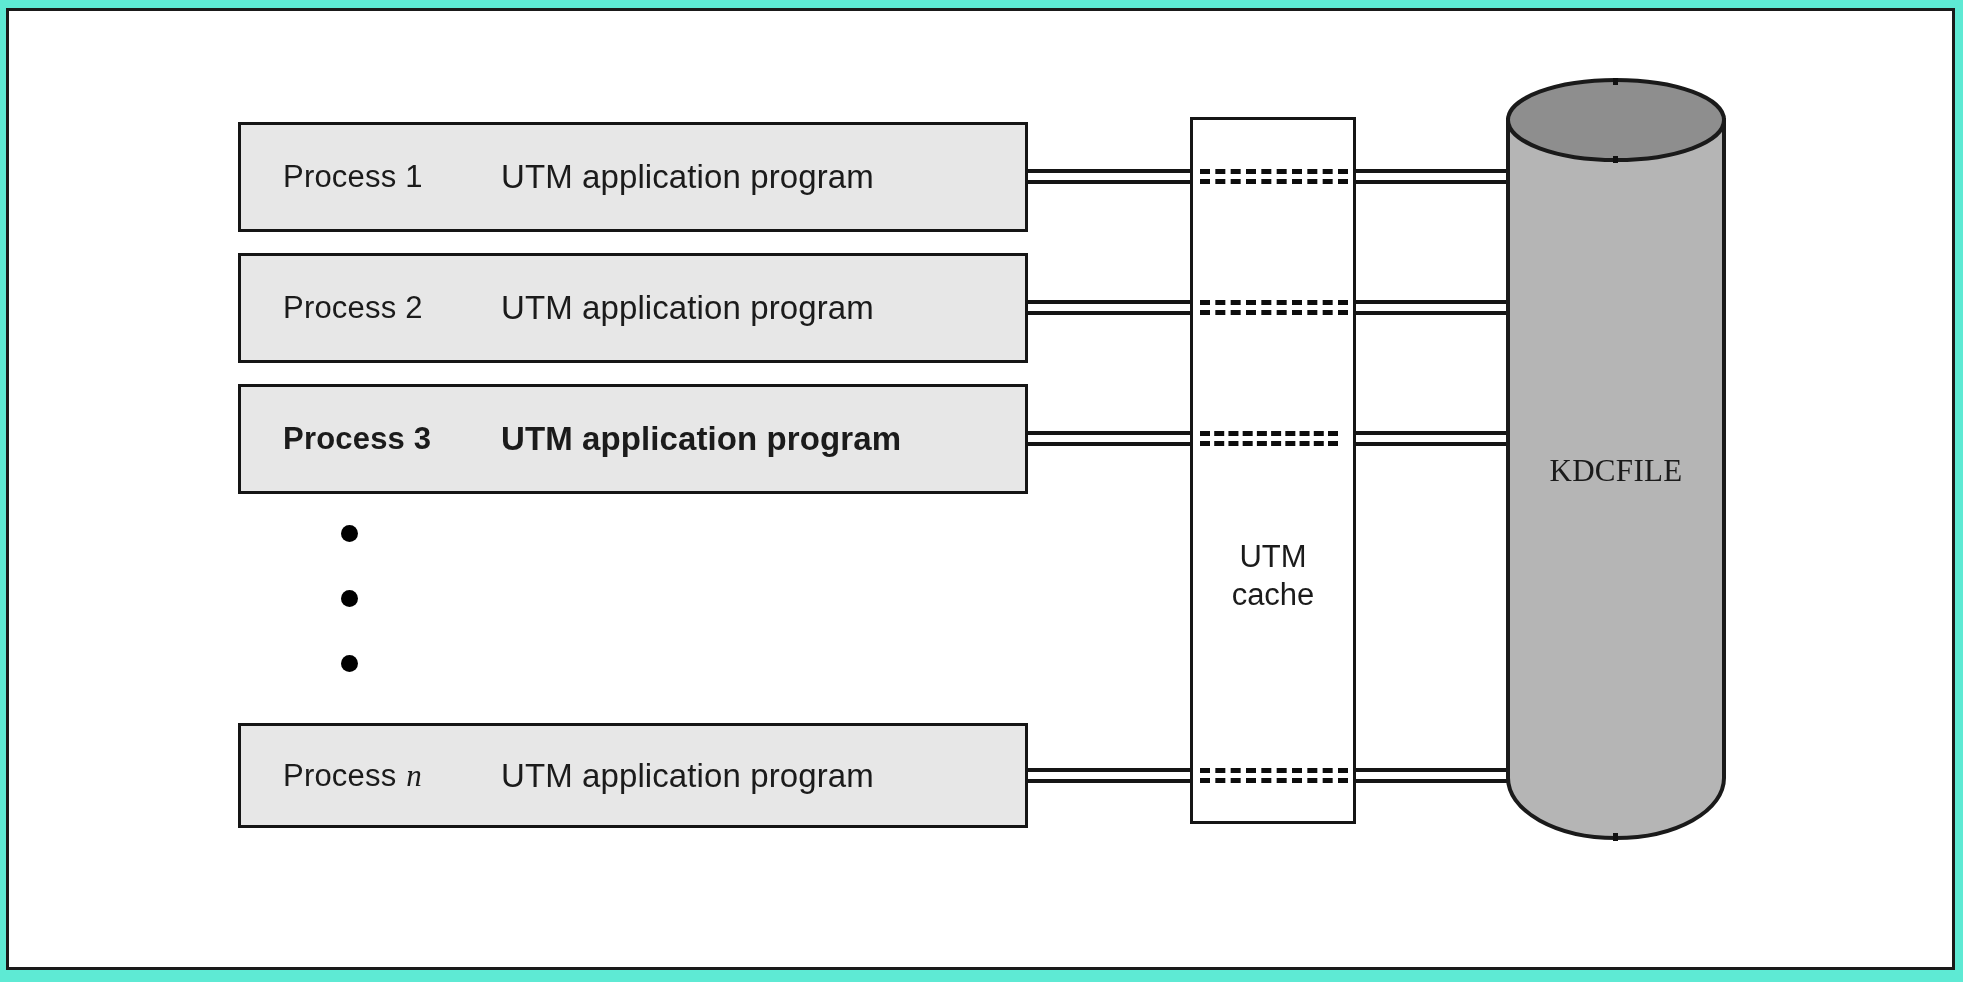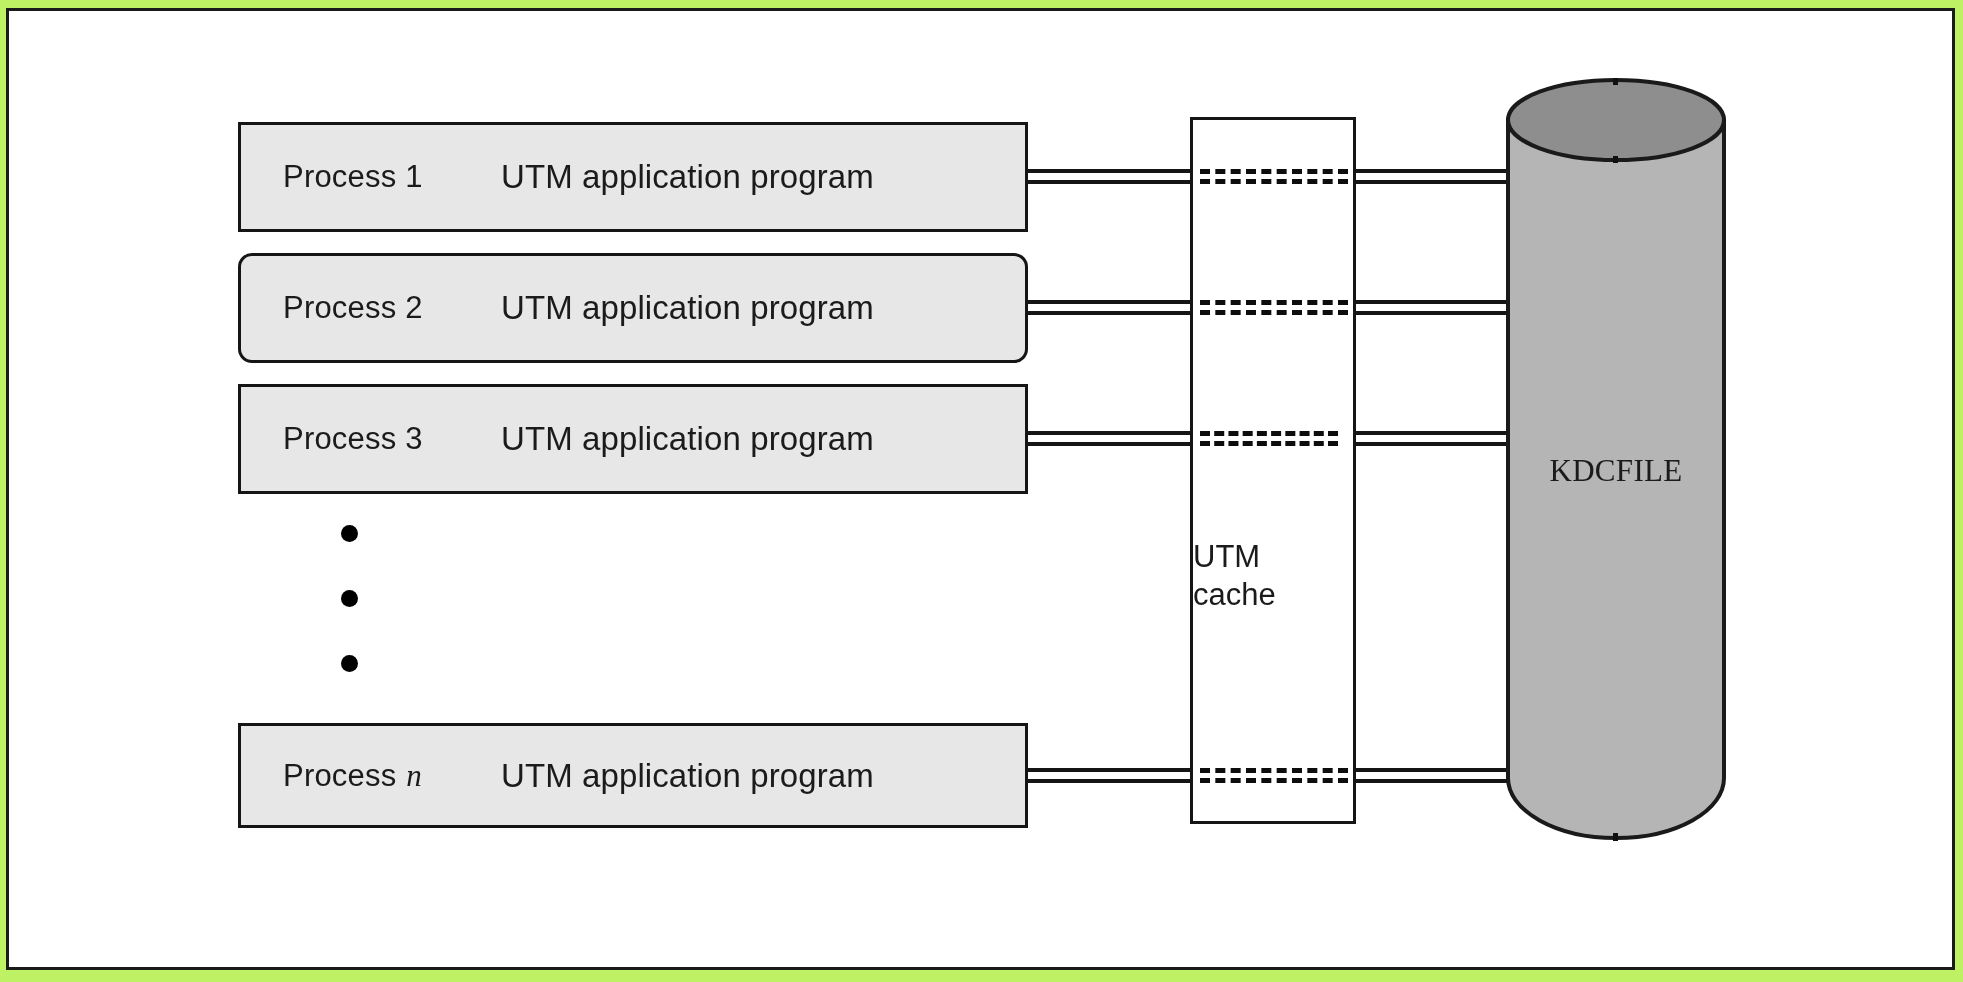--- a/index.html
+++ b/index.html
@@ -8,21 +8,21 @@
     padding: 0;
     background: #ffffff;
   }
   body {
     font-family: "Liberation Sans", sans-serif;
   }
   #canvas {
     position: relative;
     width: 1963px;
     height: 982px;
-    background: #bef264;
+    background: #5eead4;
     overflow: hidden;
   }
   
   #outer-frame {
     position: absolute;
     left: 6px;
     top: 8px;
     width: 1949px;
     height: 962px;
     border: 3px solid #1a1a1a;
@@ -86,21 +86,21 @@
   
   #cache-box {
     position: absolute;
     background: #ffffff;
     border: 3px solid #151515;
     box-sizing: border-box;
   }
   #cache-label {
     position: absolute;
     width: 100%;
-    text-align: left;
+    text-align: center;
     font-size: 31px;
     line-height: 38px;
     color: #1b1b1b;
   }
   
   #cylinder {
     position: absolute;
     font-family: Liberation Serif, serif;
   }
   #cylinder svg {
@@ -121,28 +121,28 @@
 <div id="canvas">
   <div id="outer-frame"></div>
 
   <div class="process-box" style="left:238px; top:122px; width:790px; height:110px;">
     <div class="process-label">
       <span>Process 1</span>
     </div>
     <div class="program-label">UTM application program</div>
   </div>
 
-  <div class="process-box" style="left:238px; top:253px; width:790px; height:110px;border-radius:14px;">
+  <div class="process-box" style="left:238px; top:253px; width:790px; height:110px;">
     <div class="process-label">
       <span>Process 2</span>
     </div>
     <div class="program-label">UTM application program</div>
   </div>
 
-  <div class="process-box" style="left:238px; top:384px; width:790px; height:110px;">
+  <div class="process-box" style="left:238px; top:384px; width:790px; height:110px;font-weight:bold;">
     <div class="process-label">
       <span>Process 3</span>
     </div>
     <div class="program-label">UTM application program</div>
   </div>
 
   <div class="process-box" style="left:238px; top:723px; width:790px; height:105px;">
     <div class="process-label">
       <span>Process</span><span>&nbsp;</span><span class="idx-italic">n</span>
     </div>

